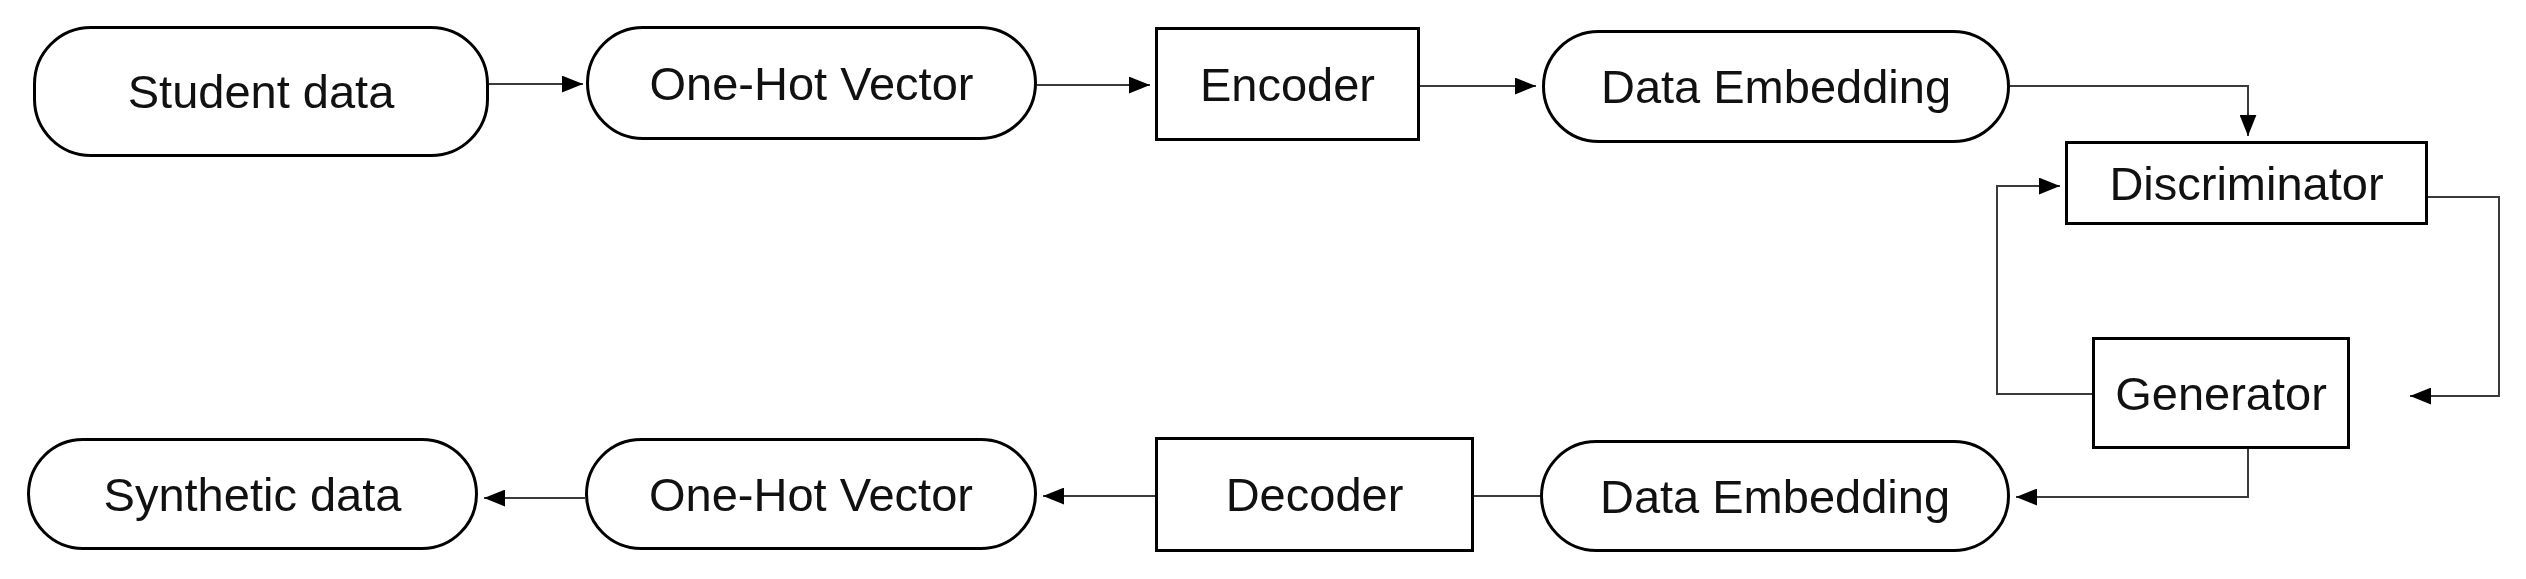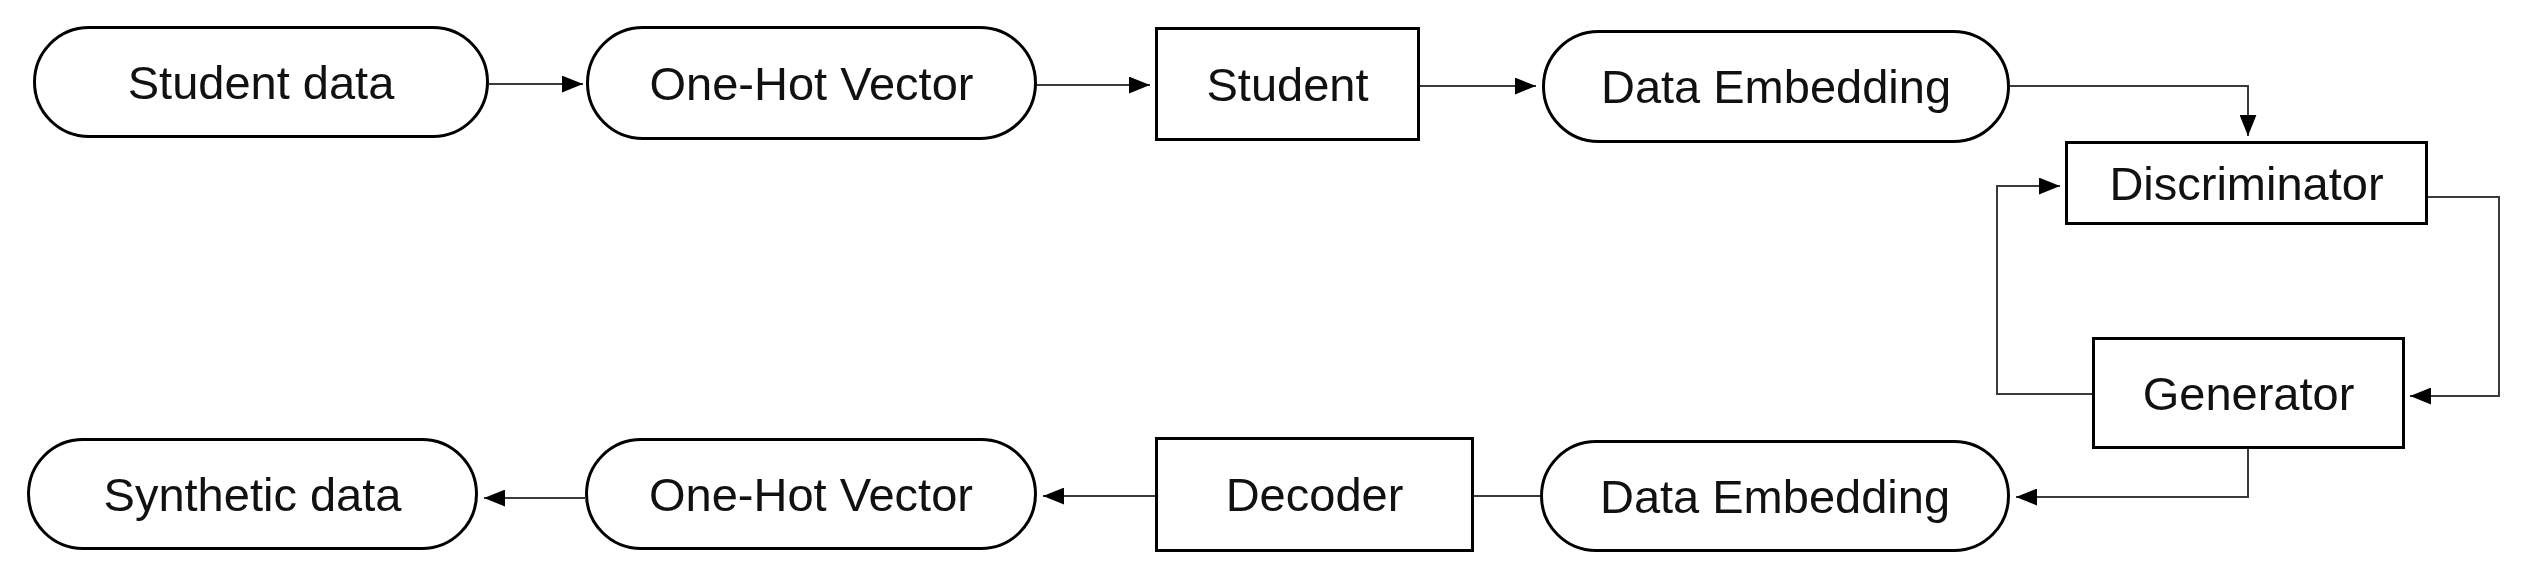--- a/index.html
+++ b/index.html
@@ -67,41 +67,41 @@
     <polyline class="wire" points="1420,86 1536,86" marker-end="url(#arrowhead)"></polyline>
     <polyline class="wire" points="2010,86 2248,86 2248,136" marker-end="url(#arrowhead)"></polyline>
     <polyline class="wire" points="2092,394 1997,394 1997,186 2060,186" marker-end="url(#arrowhead)"></polyline>
     <polyline class="wire" points="2428,197 2499,197 2499,396 2410,396" marker-end="url(#arrowhead)"></polyline>
     <polyline class="wire" points="2248,449 2248,497 2016,497" marker-end="url(#arrowhead)"></polyline>
     <polyline class="wire" points="1540,496 1428,496" marker-end="url(#arrowhead)"></polyline>
     <polyline class="wire" points="1155,496 1043,496" marker-end="url(#arrowhead)"></polyline>
     <polyline class="wire" points="585,498 484,498" marker-end="url(#arrowhead)"></polyline>
   </svg>
 
-  <div class="node stadium" style="left:33px;  top:26px;  width:456px; height:112px">
+  <div class="node stadium" style="left:33px;  top:26px;  width:456px; height:131px">
     <span class="label">Student data</span>
   </div>
 
   <div class="node stadium" style="left:586px; top:26px;  width:451px; height:114px">
     <span class="label">One-Hot Vector</span>
   </div>
 
   <div class="node rect" style="left:1155px; top:27px; width:265px; height:114px">
-    <span class="label">Student</span>
+    <span class="label">Encoder</span>
   </div>
 
   <div class="node stadium" style="left:1542px; top:30px; width:468px; height:113px">
     <span class="label">Data Embedding</span>
   </div>
 
   <div class="node rect" style="left:2065px; top:141px; width:363px; height:84px">
     <span class="label">Discriminator</span>
   </div>
 
-  <div class="node rect" style="left:2092px; top:337px; width:313px; height:112px">
+  <div class="node rect" style="left:2092px; top:337px; width:258px; height:112px">
     <span class="label">Generator</span>
   </div>
 
   <div class="node stadium" style="left:1540px; top:440px; width:470px; height:112px">
     <span class="label">Data Embedding</span>
   </div>
 
   <div class="node rect" style="left:1155px; top:437px; width:319px; height:115px">
     <span class="label">Decoder</span>
   </div>

